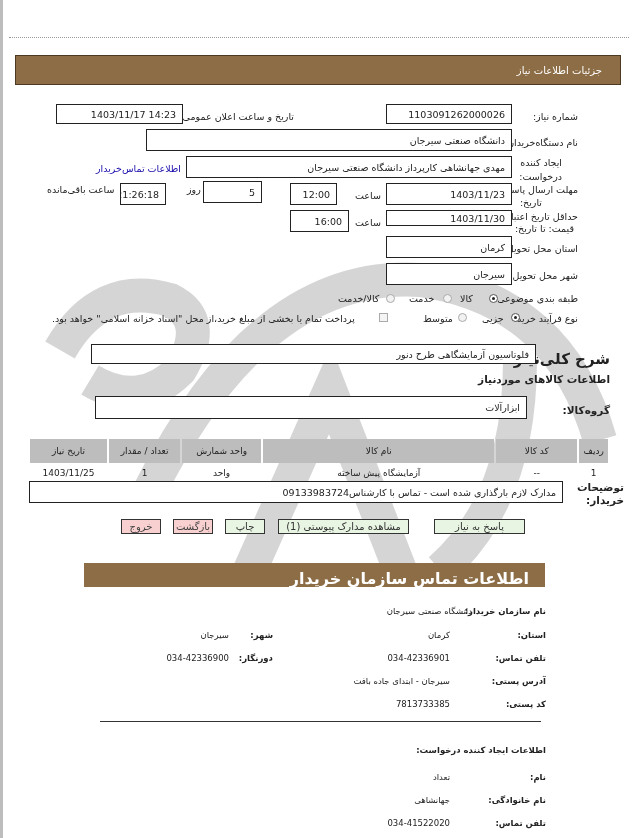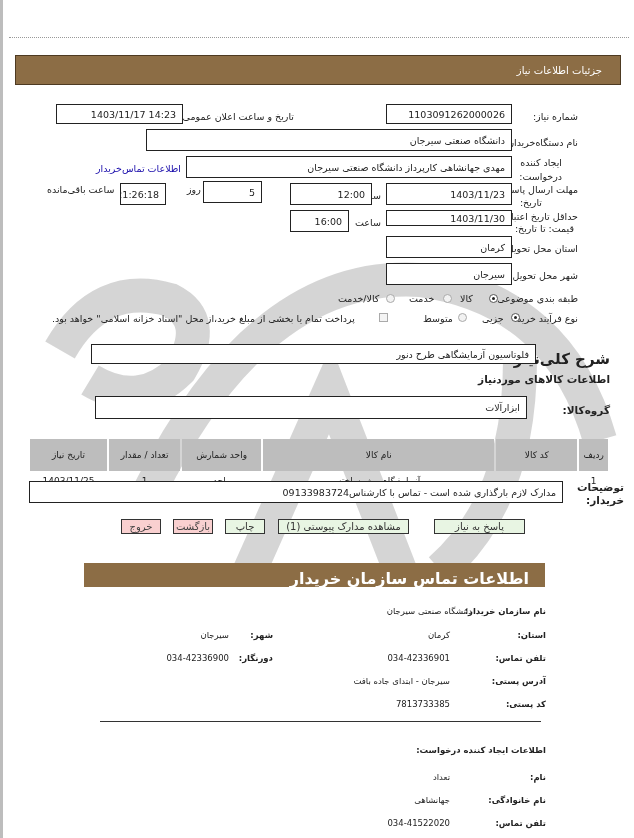--- a/index.html
+++ b/index.html
@@ -15,21 +15,21 @@
   .box{position:absolute;border:1px solid #222;background:#fff;box-sizing:border-box;font-size:9.5px;
        padding:0 6px;display:flex;align-items:center;white-space:nowrap;overflow:hidden;}
   .box.ltr{direction:ltr;justify-content:flex-end;}
   .link{position:absolute;color:#1a0dab;font-size:9.5px;text-decoration:none;}
   .radio{position:absolute;width:9px;height:9px;border-radius:50%;border:1px solid #aaa;background:#f2f2f2;box-sizing:border-box;}
   .radio.on{border-color:#555;background:#fff;}
   .radio.on::after{content:"";position:absolute;left:2px;top:2px;width:3px;height:3px;border-radius:50%;background:#222;}
   .check{position:absolute;width:9px;height:9px;border:1px solid #aaa;background:#f4f4f4;box-sizing:border-box;}
   .bold{font-weight:bold;}
   table.items{position:absolute;left:28px;top:437px;width:582px;border-collapse:separate;border-spacing:2px;font-size:9px;}
-  table.items th{background:#bdbdbd;color:#222;font-weight:normal;height:32px;padding:0 4px;}
+  table.items th{background:#bdbdbd;color:#222;font-weight:normal;height:24px;padding:0 4px;}
   table.items td{height:16px;text-align:center;padding:0 4px;}
   .btn{position:absolute;height:15px;border:1px solid #333;box-sizing:border-box;font-size:10px;
        display:flex;align-items:center;justify-content:center;color:#333;}
   .btn.green{background:#e8f5e3;}
   .btn.red{background:#f9d0d0;color:#444;}
   .hbar.contact{left:84px;top:563px;width:461px;height:24px;}
   .hbar.contact span{position:absolute;right:16px;top:6px;font-weight:bold;font-size:16px;}
   .clbl{position:absolute;font-size:8.5px;font-weight:bold;color:#222;white-space:nowrap;}
   .cval{position:absolute;font-size:8.5px;color:#222;white-space:nowrap;}
   .hr{position:absolute;left:100px;top:721px;width:441px;border-top:1px solid #333;}
@@ -63,21 +63,21 @@
 
 <span class="lbl" style="right:72px;top:157px;">ایجاد کننده</span>
 <span class="lbl" style="right:72px;top:171px;">درخواست:</span>
 <div class="box" style="left:186px;top:156px;width:326px;height:22px;">مهدی  جهانشاهی  کارپرداز  دانشگاه  صنعتی  سیرجان</div>
 <a class="link" style="left:96px;top:163px;">اطلاعات تماس‌خریدار</a>
 
 <span class="lbl" style="right:56px;top:184px;">مهلت ارسال پاسخ: تا</span>
 <span class="lbl" style="right:92px;top:197px;">تاریخ:</span>
 <div class="box ltr" style="left:386px;top:183px;width:126px;height:22px;">1403/11/23</div>
 <span class="lbl" style="left:355px;top:190px;">ساعت</span>
-<div class="box ltr" style="left:290px;top:183px;width:82px;height:22px;">12:00</div>
+<div class="box ltr" style="left:290px;top:183px;width:47px;height:22px;">12:00</div>
 <div class="box ltr" style="left:203px;top:181px;width:59px;height:22px;">5</div>
 <span class="lbl" style="left:187px;top:184px;">روز</span>
 <div class="box ltr" style="left:120px;top:183px;width:46px;height:22px;">21:26:18</div>
 <span class="lbl" style="left:47px;top:184px;">ساعت باقی‌مانده</span>
 
 <span class="lbl" style="right:56px;top:211px;">حداقل  تاریخ  اعتبار</span>
 <span class="lbl" style="right:60px;top:223px;">قیمت: تا تاریخ:</span>
 <div class="box ltr" style="left:386px;top:210px;width:126px;height:16px;">1403/11/30</div>
 <span class="lbl" style="left:355px;top:217px;">ساعت</span>
 <div class="box ltr" style="left:290px;top:210px;width:59px;height:22px;">16:00</div>

